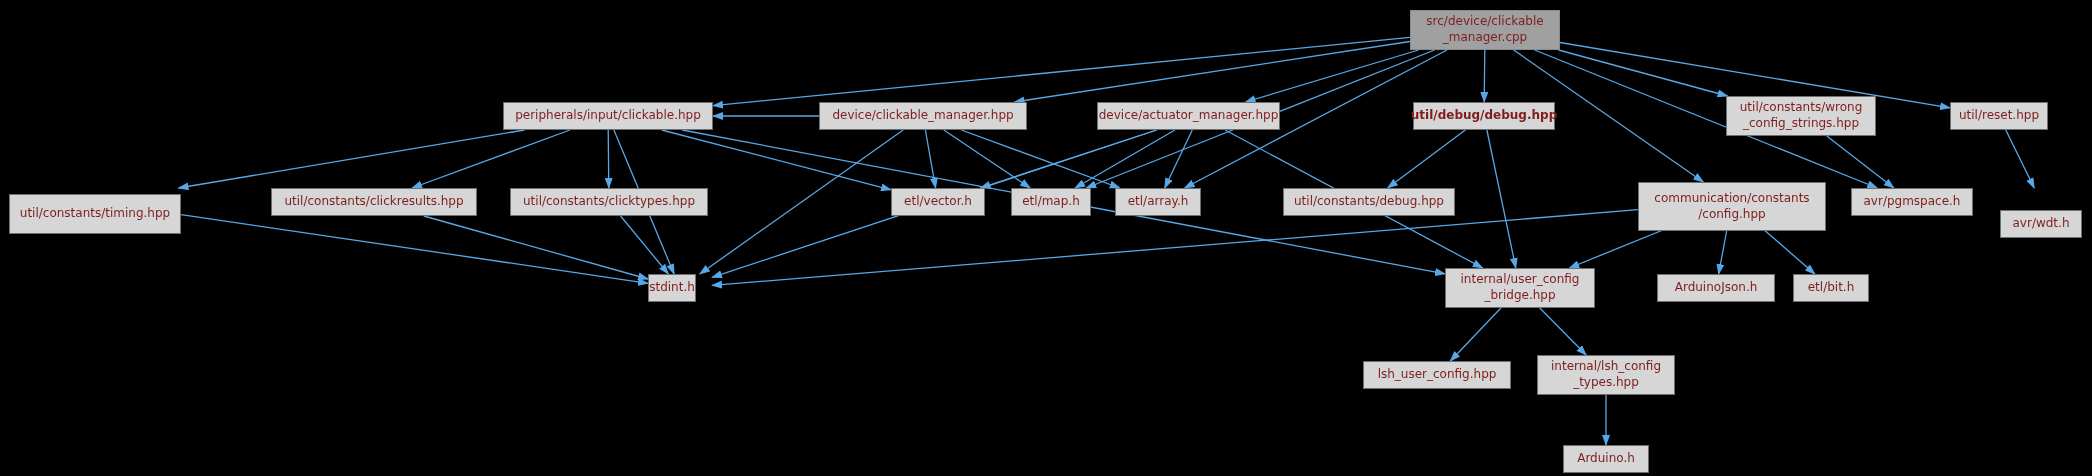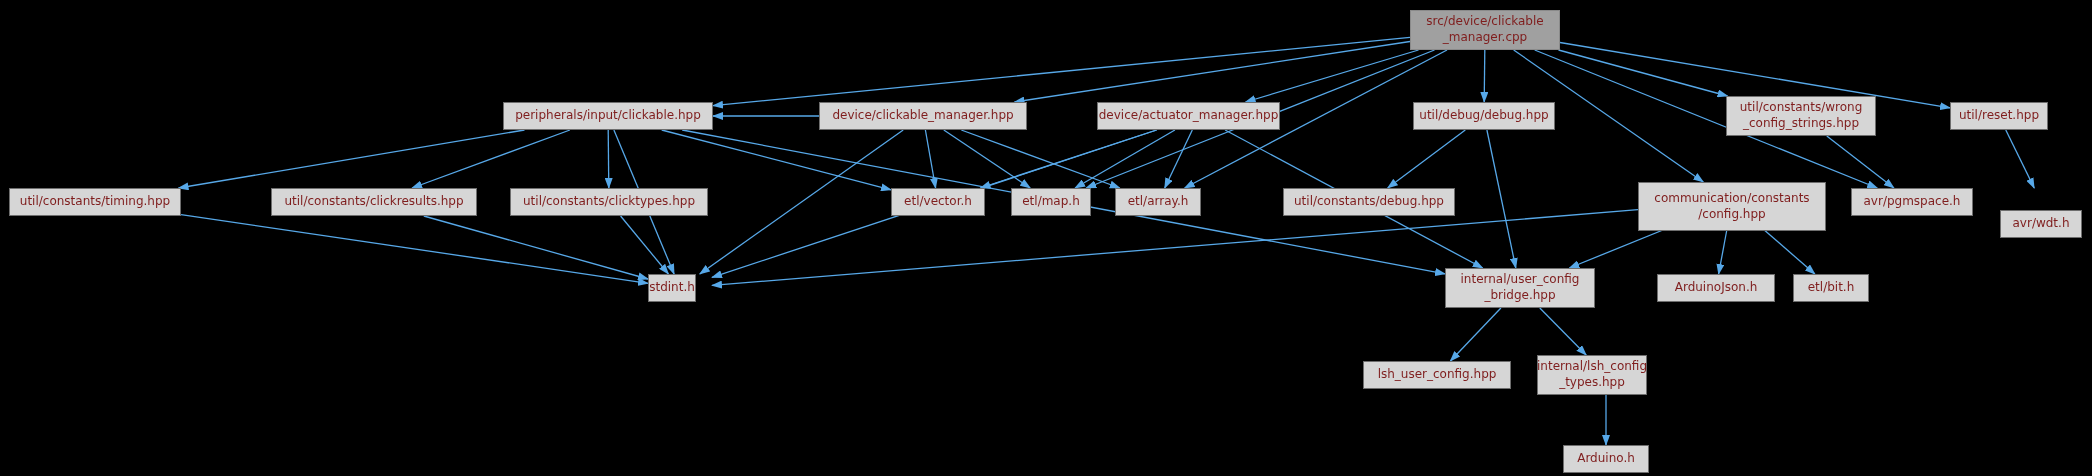--- a/index.html
+++ b/index.html
@@ -103,38 +103,38 @@
       <line x1="181.0" y1="214.6" x2="648.0" y2="283.3" marker-end="url(#arrow)"></line>
       <line x1="423.8" y1="216.0" x2="648.0" y2="279.0" marker-end="url(#arrow)"></line>
       <line x1="620.6" y1="216.0" x2="668.4" y2="274.0" marker-end="url(#arrow)"></line>
     </svg>
 
   <div class="node current" style="left: 1410px; top: 10px; width: 150px; height: 40px;">src/device/clickable
 _manager.cpp</div>
   <div class="node" style="left: 503px; top: 102px; width: 210px; height: 28px;">peripherals/input/clickable.hpp</div>
   <div class="node" style="left: 819px; top: 102px; width: 208px; height: 28px;">device/clickable_manager.hpp</div>
   <div class="node" style="left: 1097px; top: 102px; width: 183px; height: 28px;">device/actuator_manager.hpp</div>
-  <div class="node" style="left: 1413px; top: 102px; width: 142px; height: 28px;">util/debug/debug.hpp</div>
+  <div class="node" style="left: 1413px; top: 102px; width: 142px; height: 28px; font-weight: bold;">util/debug/debug.hpp</div>
   <div class="node" style="left: 1726px; top: 96px; width: 150px; height: 40px;">util/constants/wrong
 _config_strings.hpp</div>
   <div class="node" style="left: 1950px; top: 102px; width: 98px; height: 28px;">util/reset.hpp</div>
-  <div class="node" style="left: 9px; top: 188px; width: 172px; height: 28px;">util/constants/timing.hpp</div>
+  <div class="node" style="left: 9px; top: 194px; width: 172px; height: 40px;">util/constants/timing.hpp</div>
   <div class="node" style="left: 271px; top: 188px; width: 206px; height: 28px;">util/constants/clickresults.hpp</div>
   <div class="node" style="left: 510px; top: 188px; width: 198px; height: 28px;">util/constants/clicktypes.hpp</div>
   <div class="node" style="left: 891px; top: 188px; width: 94px; height: 28px;">etl/vector.h</div>
   <div class="node" style="left: 1011px; top: 188px; width: 80px; height: 28px;">etl/map.h</div>
   <div class="node" style="left: 1115px; top: 188px; width: 86px; height: 28px;">etl/array.h</div>
   <div class="node" style="left: 1283px; top: 188px; width: 172px; height: 28px;">util/constants/debug.hpp</div>
   <div class="node" style="left: 1638px; top: 182px; width: 188px; height: 49px;">communication/constants
 /config.hpp</div>
   <div class="node" style="left: 1851px; top: 188px; width: 122px; height: 28px;">avr/pgmspace.h</div>
   <div class="node" style="left: 2000px; top: 188px; width: 82px; height: 28px; margin-top: 22px;">avr/wdt.h</div>
   <div class="node" style="left: 648px; top: 274px; width: 48px; height: 28px;">stdint.h</div>
   <div class="node" style="left: 1445px; top: 268px; width: 150px; height: 40px;">internal/user_config
 _bridge.hpp</div>
   <div class="node" style="left: 1657px; top: 274px; width: 118px; height: 28px;">ArduinoJson.h</div>
   <div class="node" style="left: 1793px; top: 274px; width: 76px; height: 28px;">etl/bit.h</div>
   <div class="node" style="left: 1363px; top: 361px; width: 148px; height: 28px;">lsh_user_config.hpp</div>
-  <div class="node" style="left: 1537px; top: 355px; width: 110px; height: 40px;">internal/lsh_config
+  <div class="node" style="left: 1537px; top: 355px; width: 138px; height: 40px;">internal/lsh_config
 _types.hpp</div>
   <div class="node" style="left: 1563px; top: 445px; width: 86px; height: 28px;">Arduino.h</div>
 
 </div>
 
 </body></html>

